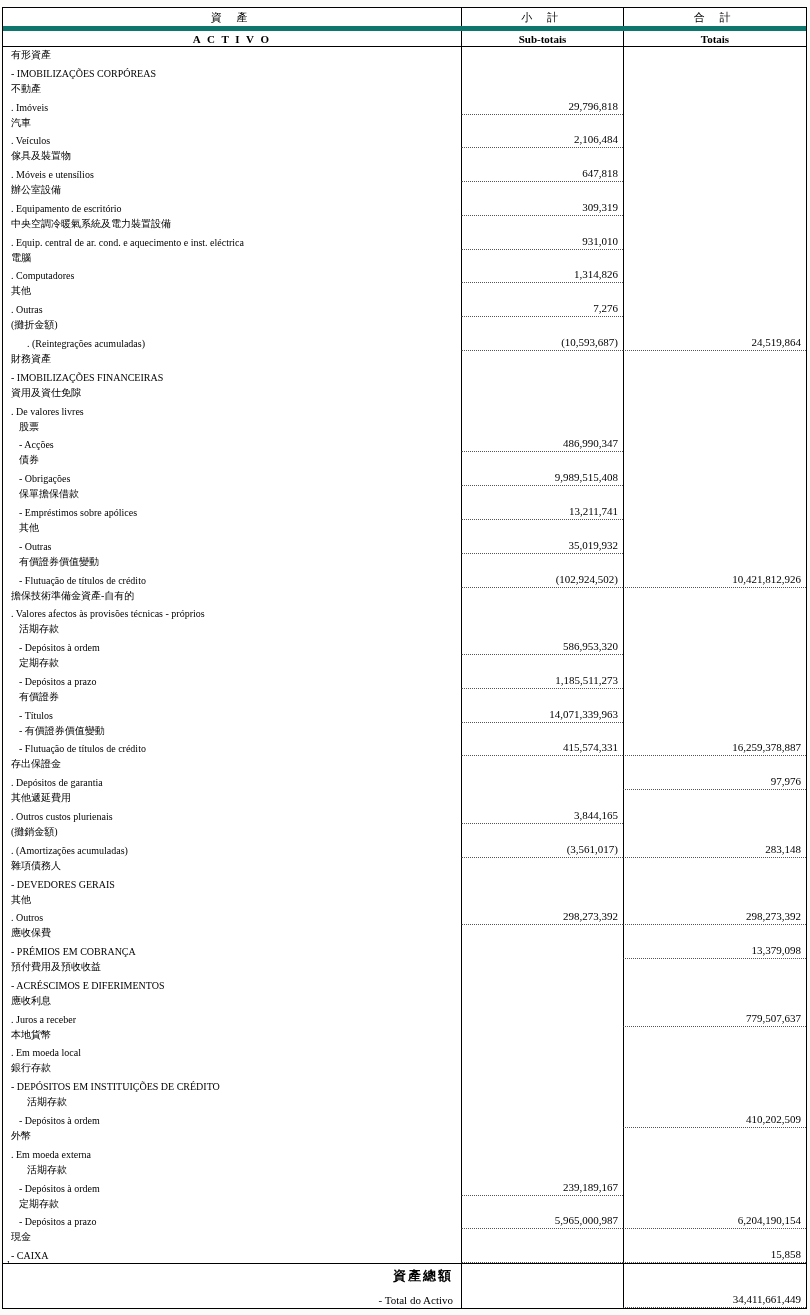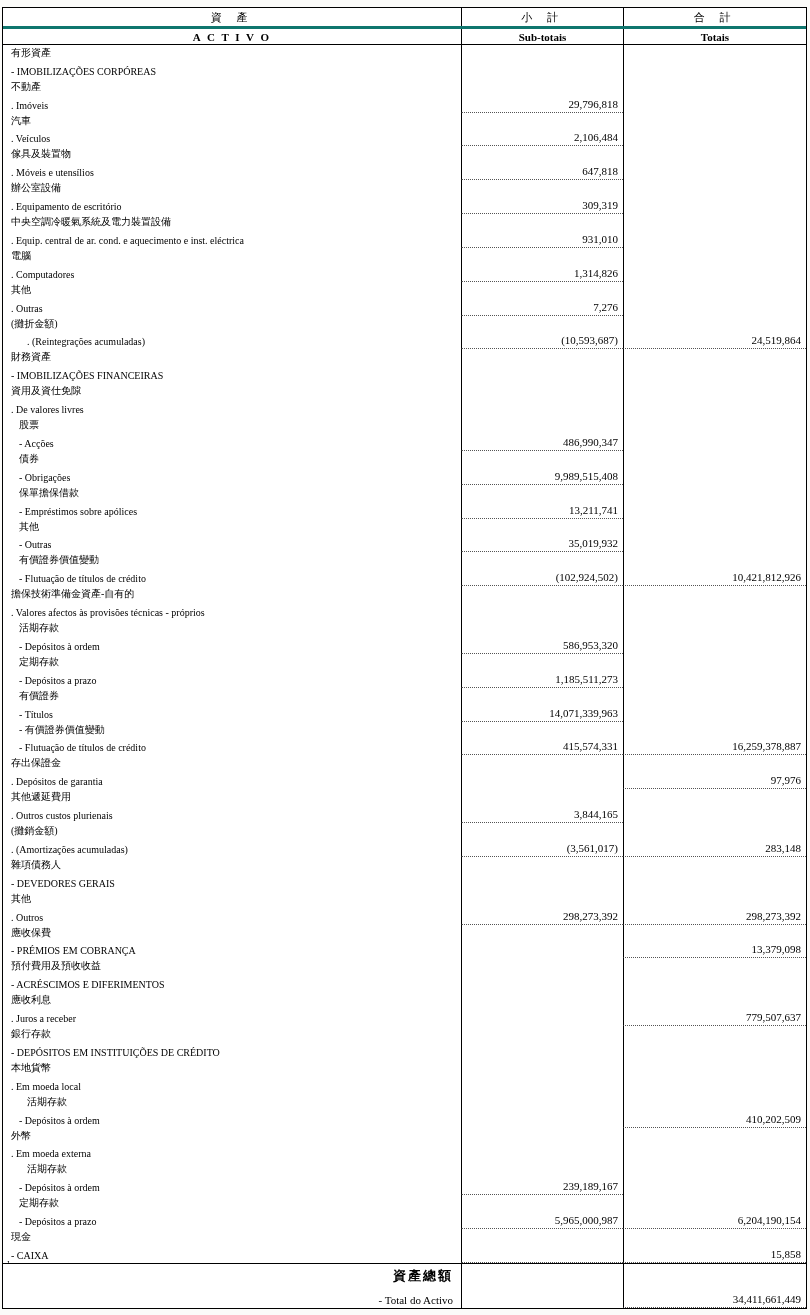--- a/index.html
+++ b/index.html
@@ -10,21 +10,21 @@
     font-family:"Liberation Serif","DejaVu Serif",serif;
   }
   .page{position:absolute;inset:0}
   .sheet{
     position:absolute;left:2px;top:7px;width:803px;height:1300px;
     border:1.5px solid #000;background:#fff;
     display:flex;flex-direction:column;
   }
   .grid{display:grid;grid-template-columns:458px 162px 1fr;min-height:0}
   
-  .hrow-zh{border-bottom:3px solid #0f766e}
+  .hrow-zh{border-bottom:5px solid #0f766e}
   .hrow-pt{border-bottom:1.5px solid #000}
   .hc{text-align:center;padding:2px 0 1px 0}
   .hz{font-size:11px;letter-spacing:6px}
   .hp{font-size:11px;font-weight:bold}
   .hp-activo{letter-spacing:2px}
   .bl{border-left:1px solid #000}
   
   .tbody{flex:1;display:flex;flex-direction:column;min-height:0}
   .row{flex:1}
   .cell-left{
@@ -440,35 +440,35 @@
     <div class="cell-num bl">
       <span class="val"></span>
     </div>
     <div class="cell-num bl dotted">
       <span class="val">779,507,637</span>
     </div>
   </div>
 
   <div class="grid row">
     <div class="cell-left">
+      <div class="zh" style="padding-left: 8px;">本地貨幣</div>
+      <div class="pt" style="padding-left: 8px;">. Em moeda local</div>
+    </div>
+    <div class="cell-num bl">
+      <span class="val"></span>
+    </div>
+    <div class="cell-num bl">
+      <span class="val"></span>
+    </div>
+  </div>
+
+  <div class="grid row">
+    <div class="cell-left">
       <div class="zh" style="padding-left: 8px;">銀行存款</div>
       <div class="pt" style="padding-left: 8px;">- DEPÓSITOS EM INSTITUIÇÕES DE CRÉDITO</div>
-    </div>
-    <div class="cell-num bl">
-      <span class="val"></span>
-    </div>
-    <div class="cell-num bl">
-      <span class="val"></span>
-    </div>
-  </div>
-
-  <div class="grid row">
-    <div class="cell-left">
-      <div class="zh" style="padding-left: 8px;">本地貨幣</div>
-      <div class="pt" style="padding-left: 8px;">. Em moeda local</div>
     </div>
     <div class="cell-num bl">
       <span class="val"></span>
     </div>
     <div class="cell-num bl">
       <span class="val"></span>
     </div>
   </div>
 
   <div class="grid row">

